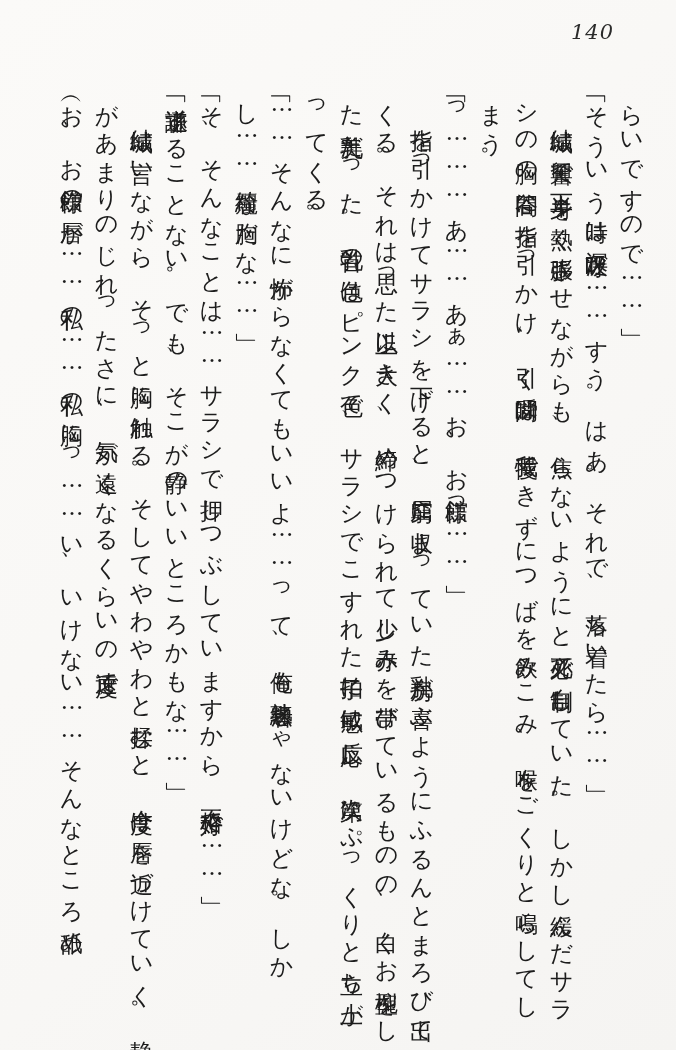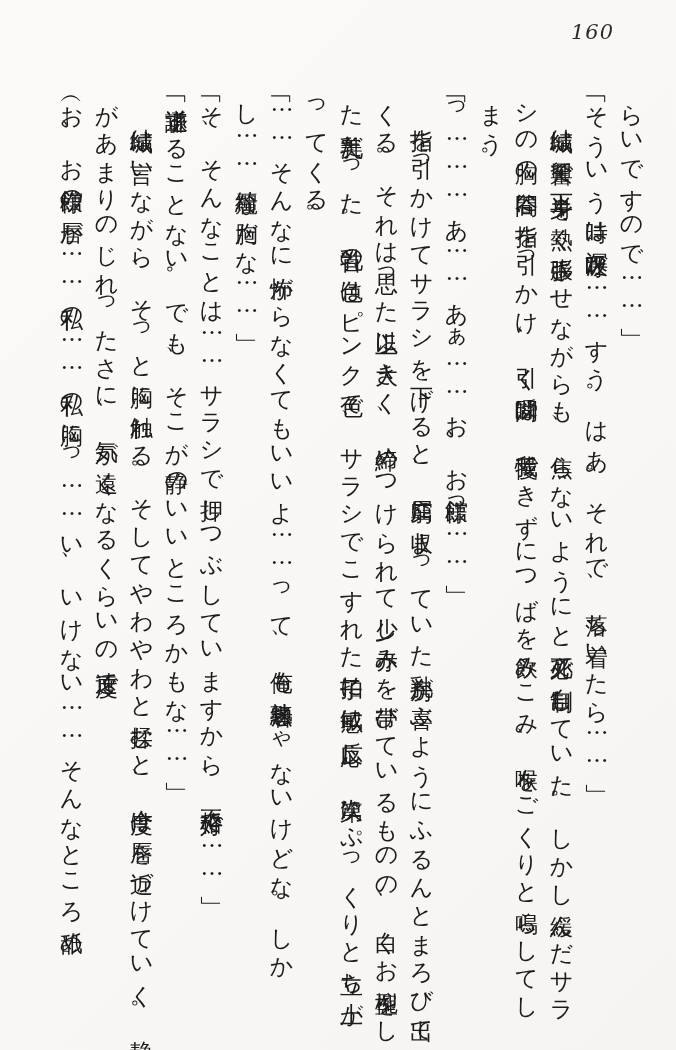--- a/index.html
+++ b/index.html
@@ -46,21 +46,21 @@
     padding: 0;
   }
   .text-block p.para.indent {
     text-indent: 1em;
   }
 </style>
 </head>
 <body>
 
 <div class="page">
-  <div class="page-number">160</div>
+  <div class="page-number">140</div>
 
   <div class="text-block">
       <p class="para">らいですので……」</p>
       <p class="para">「そういう時は深呼吸だ……すう。はあ。それで、落ち着いたら……」</p>
       <p class="para indent">結城は興奮で下半身を熱く膨張させながらも、焦らないようにと必死で自制していた。しかし緩んだサラシの胸の谷間に指を引っかけ、引く瞬間は、我慢できずにつばを飲みこみ、喉をごくりと鳴らしてしまう。</p>
       <p class="para">「っ………あ……あぁ……お、お館様っ……」</p>
       <p class="para indent">指を引っかけてサラシを下げると、窮屈に収まっていた乳房が喜ぶようにふるんとまろび出てくる。それは思った以上に大きく、締めつけられて少し赤みを帯びているものの、白くお椀型をした美乳だった。乳首の色はピンク色で、サラシでこすれた拍子に敏感に反応し、次第にぷっくりと立ち上がってくる。</p>
       <p class="para">「……そんなに怖がらなくてもいいよ……って、俺も熟練者じゃないけどな。しかし……綺麗な胸だな……」</p>
       <p class="para">「そ、そんなことは……サラシで押しつぶしていますから、不格好で……」</p>
       <p class="para">「謙遜することない。でも、そこが静のいいところかもな……」</p>

